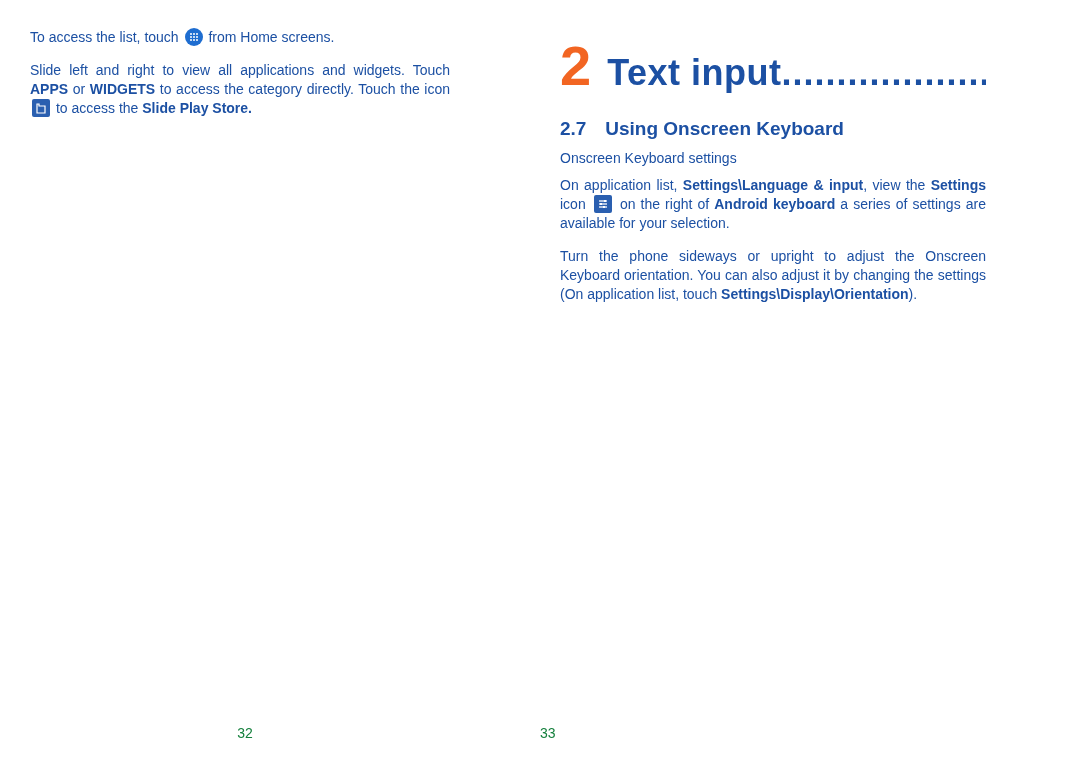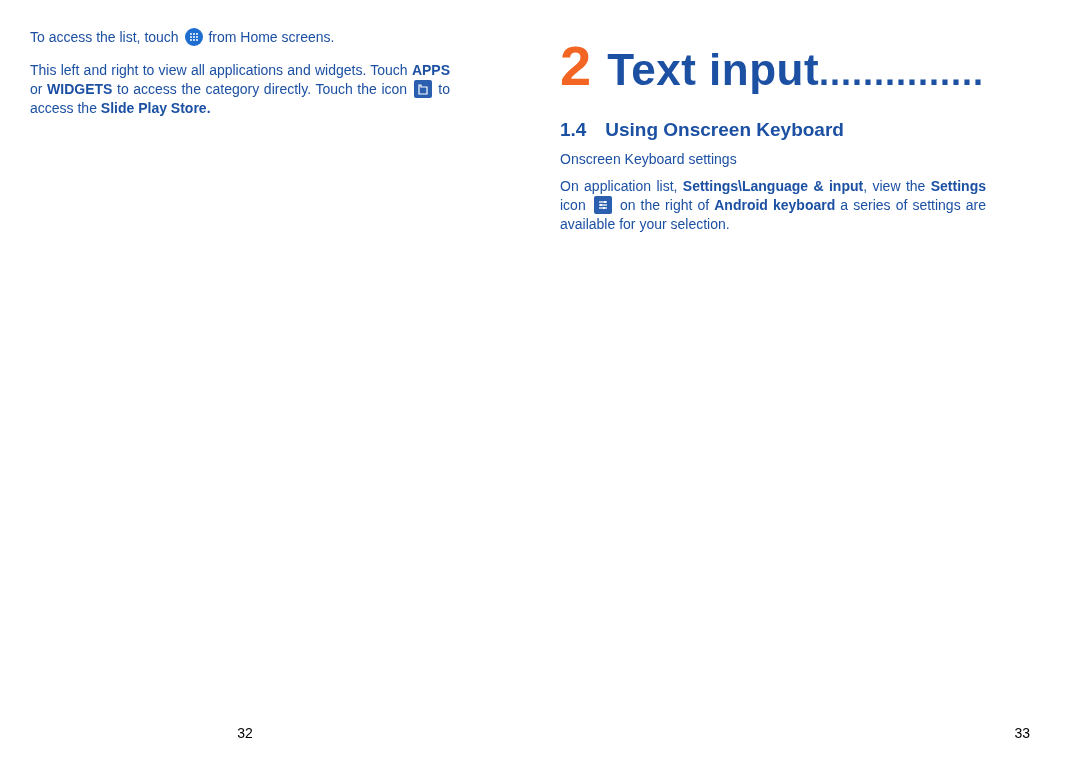--- a/index.html
+++ b/index.html
@@ -90,38 +90,38 @@
   }
   .chapter .chnum {
     color: #f26522;
     font-size: 56px;
     font-weight: 700;
     line-height: 1;
     margin-right: 16px;
   }
   .chapter .chtitle {
     color: #1c50a3;
-    font-size: 44px;
+    font-size: 36px;
     font-weight: 700;
     letter-spacing: 0.5px;
   }
   .chapter .dots {
     color: #1c50a3;
     font-size: 36px;
     font-weight: 700;
     letter-spacing: 1px;
   }
   .pagenum {
     position: absolute;
     bottom: 26px;
     font-size: 14px;
-    color: #000000;
+    color: #15803d;
   }
   .pn-left { left: 0; width: 100%; text-align: center; }
-  .pn-right { left: 0; width: 100%; text-align: right; }
+  .pn-right { left: 0; width: 100%; text-align: left; }
 </style>
 </head>
 <body>
 
 <div class="page page-left">
 
 
   <p class="p">
     <span>To access the list, touch </span>
     <span class="icon-apps">
@@ -135,41 +135,41 @@
         <circle cx="2" cy="8" r="1" fill="#fff"></circle>
           <circle cx="5" cy="8" r="1" fill="#fff"></circle>
           <circle cx="8" cy="8" r="1" fill="#fff"></circle>
       </svg>
     </span>
     <span> from Home screens.</span>
   </p>
 
 
   <p class="p">
-    <span>This left and right to view all applications and widgets. Touch </span><b>APPS</b><span> or </span><b>WIDGETS</b><span> to access the category directly. Touch the icon </span>
+    <span>Slide left and right to view all applications and widgets. Touch </span><b>APPS</b><span> or </span><b>WIDGETS</b><span> to access the category directly. Touch the icon </span>
     <span class="icon-shop">
       <svg viewBox="0 0 12 12">
           <path d="M2 4 L2 2 L4 2 L4 4 L10 4 L10 11 L2 11 Z" fill="none" stroke="#fff" stroke-width="1.2"></path>
         </svg>
     </span>
     <span> to access the </span><b>Slide Play Store.</b>
   </p>
 
   <div class="pagenum pn-left">32</div>
 </div>
 
 <div class="page page-right">
   <div class="chapter">
     <span class="chnum">2</span>
     <span class="chtitle">Text input</span>
     <span class="dots">.............................</span>
   </div>
 
   <h2 class="h-sec">
-    <span class="num">1.4</span>
+    <span class="num">2.7</span>
     <span>Using Onscreen Keyboard</span>
   </h2>
 
   <div class="sub">Onscreen Keyboard settings</div>
 
   <p class="p">
     <span>On application list, </span><b>Settings\Language &amp; input</b><span>, view the </span><b>Settings</b><span> icon </span>
     <span class="icon-settings">
       <svg width="12" height="12" viewBox="0 0 12 12">
         <line x1="2" y1="3" x2="10" y2="3" stroke="#fff" stroke-width="1.3"></line>
@@ -177,15 +177,18 @@
         <line x1="2" y1="9" x2="10" y2="9" stroke="#fff" stroke-width="1.3"></line>
         <rect x="7" y="2" width="2" height="2" fill="#fff"></rect>
         <rect x="3" y="5" width="2" height="2" fill="#fff"></rect>
         <rect x="6" y="8" width="2" height="2" fill="#fff"></rect>
       </svg>
     </span>
     <span> on the right of </span><b>Android keyboard</b><span> a series of settings are available for your selection.</span>
   </p>
 
 
+  <p class="p">
+    <span>Turn the phone sideways or upright to adjust the Onscreen Keyboard orientation. You can also adjust it by changing the settings (On application list, touch </span><b>Settings\Display\Orientation</b><span>).</span>
+  </p>
 
   <div class="pagenum pn-right">33</div>
 </div>
 
 </body></html>

